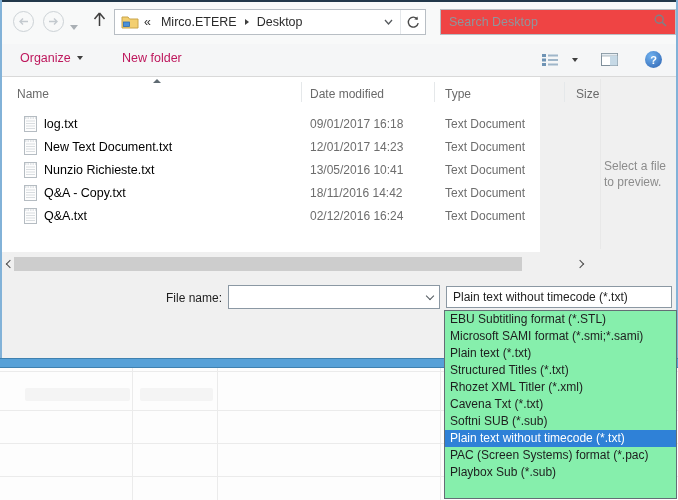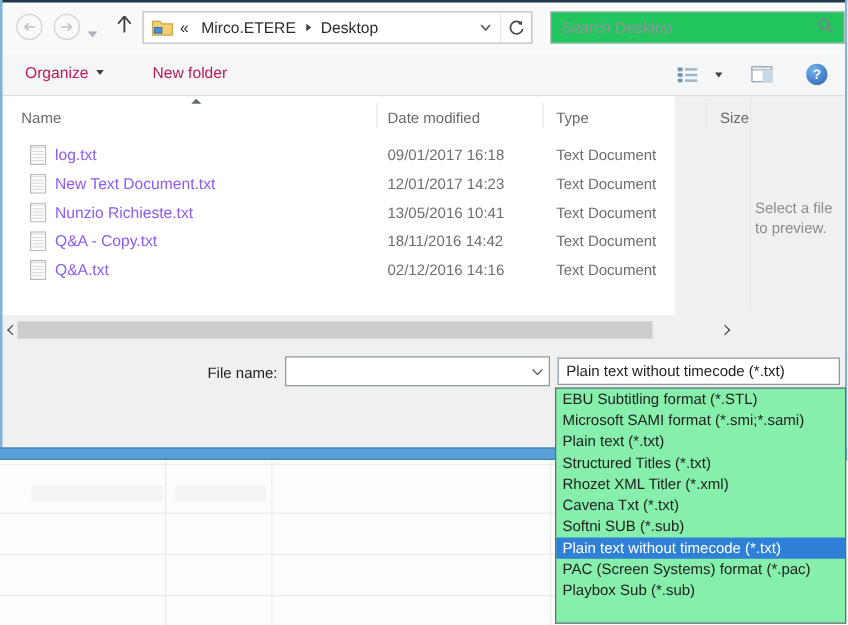--- a/index.html
+++ b/index.html
@@ -21,21 +21,21 @@
   
   .toolbar{position:absolute;left:2px;top:2px;width:674px;height:42px;background:#f8f9f9;}
   .navbtn{position:absolute;width:19px;height:19px;border:1px solid #ccd2d6;border-radius:50%;
           background:#f8f9f9;display:flex;align-items:center;justify-content:center;}
   .addrbar{position:absolute;left:112px;top:7px;width:312px;height:26px;background:#fff;
            border:1px solid #b8bec4;box-sizing:border-box;display:flex;align-items:center;}
   .crumb{padding:0 5px;font-size:12.5px;color:#2b2b2b;white-space:nowrap;}
   .crumb-arrow{width:0;height:0;border-left:4px solid #3f3f3f;border-top:3px solid transparent;border-bottom:3px solid transparent;margin:0 3px;}
   .addr-tools{margin-left:auto;display:flex;align-items:stretch;height:100%;}
   .addr-tool{width:24px;display:flex;align-items:center;justify-content:center;border-left:1px solid #e4e7ea;}
-  .searchbox{position:absolute;left:438px;top:7px;width:236px;height:26px;background:#22c55e;
+  .searchbox{position:absolute;left:438px;top:7px;width:236px;height:26px;background:#ef4444;
              border:1px solid #b8bec4;box-sizing:border-box;display:flex;align-items:center;}
   .searchbox input{flex:1;border:none;outline:none;background:transparent;font:12.5px "Liberation Sans",sans-serif;
                    color:#2b2b2b;padding:0 0 0 8px;min-width:0;}
   .searchbox input::placeholder{color:#8f969c;opacity:1;}
   .search-icon{margin:0 8px;flex:none;}
   
   .cmdbar{position:absolute;left:2px;top:44px;width:674px;height:33px;background:#f5f6f7;
           border-bottom:1px solid #d9d9d9;box-sizing:border-box;}
   .cmditem{position:absolute;top:7px;font-size:12.5px;color:#be185d;display:flex;align-items:center;gap:6px;cursor:default;}
   .caret-down{width:0;height:0;border-top:4px solid #3f3f3f;border-left:3.5px solid transparent;border-right:3.5px solid transparent;}
@@ -45,21 +45,21 @@
   
   .listarea{position:absolute;left:2px;top:77px;width:538px;height:175px;background:#fff;}
   .colhead{position:absolute;top:10px;font-size:12px;color:#6a6a6a;white-space:nowrap;}
   .sort-caret{position:absolute;left:151px;top:2px;width:0;height:0;border-bottom:4px solid #5f6a72;
               border-left:4px solid transparent;border-right:4px solid transparent;}
   .colsep{position:absolute;top:5px;height:20px;width:1px;background:#e5e8ea;}
   .preview-divider{position:absolute;left:598px;top:2px;width:1px;height:170px;background:#e8e8e8;}
   .rows{position:absolute;left:0;top:36px;width:598px;}
   .frow{position:relative;height:23px;}
   .frow .doc-icon{position:absolute;left:22px;top:3px;}
-  .fname{position:absolute;left:42px;top:4px;font-size:12.5px;color:#8b5cf6;white-space:nowrap;}
+  .fname{position:absolute;left:42px;top:4px;font-size:12.5px;color:#000000;white-space:nowrap;}
   .fmeta{position:absolute;top:4px;font-size:12px;color:#6d6d6d;white-space:nowrap;}
   .fdate{left:308px;} .ftype{left:443px;}
   .preview-msg{position:absolute;left:602px;top:81px;width:74px;text-align:left;
                font-size:12px;color:#8c8c8c;line-height:16px;}
   
   .graystrip{position:absolute;left:2px;top:252px;width:674px;height:106px;background:#f0f0f0;}
   .hthumb{position:absolute;left:12px;top:5px;width:508px;height:14px;background:#cdcdcd;}
   .scroll-arrow{position:absolute;top:7px;width:10px;height:10px;display:flex;align-items:center;justify-content:center;}
   .chev{display:inline-block;width:5px;height:5px;border-left:1.6px solid #4a4a4a;border-bottom:1.6px solid #4a4a4a;}
   .chev.left{transform:rotate(45deg);margin-left:2px;}
@@ -251,21 +251,21 @@
   </div>
           <div class="frow">
     <span class="doc-icon">
       <svg width="13" height="16" viewBox="0 0 13 16">
         <rect x="0.5" y="0.5" width="12" height="15" fill="#fdfdfd" stroke="#b5bcc2"></rect>
         <path d="M1 2 H12" stroke="#c6ccd1" stroke-width="1" stroke-dasharray="1.5,1"></path>
         <path d="M2 5 H11 M2 7.5 H11 M2 10 H11 M2 12.5 H11" stroke="#d9dde0" stroke-width="1"></path>
       </svg>
     </span>
     <span class="fname">Q&amp;A.txt</span>
-    <span class="fmeta fdate">02/12/2016 14:16</span>
+    <span class="fmeta fdate">02/12/2016 16:24</span>
     <span class="fmeta ftype">Text Document</span>
   </div>
         </div>
       <div class="preview-msg">Select a file to preview.</div>
     </div>
 
     <div class="graystrip">
       <div class="scroll-arrow" style="left:2px">
           <span class="chev left"></span>
         </div>

